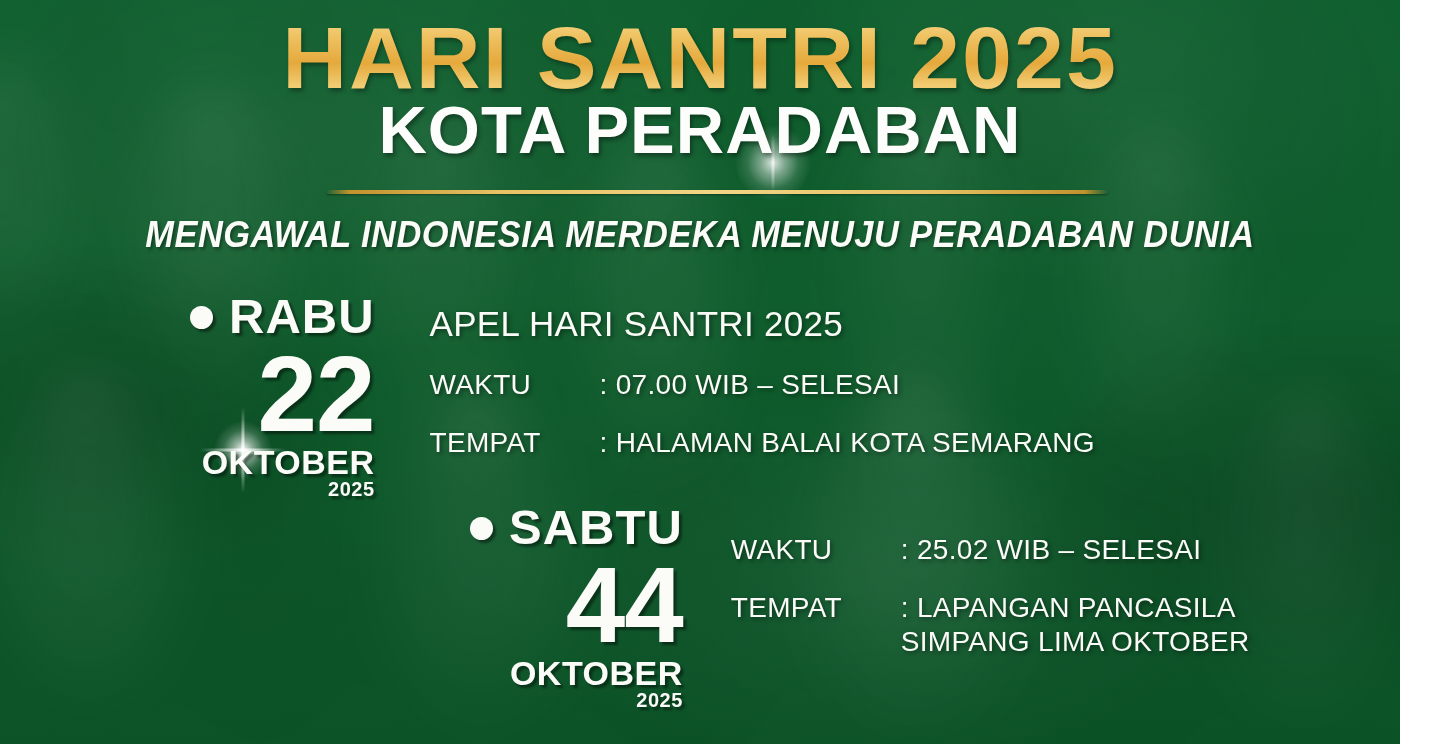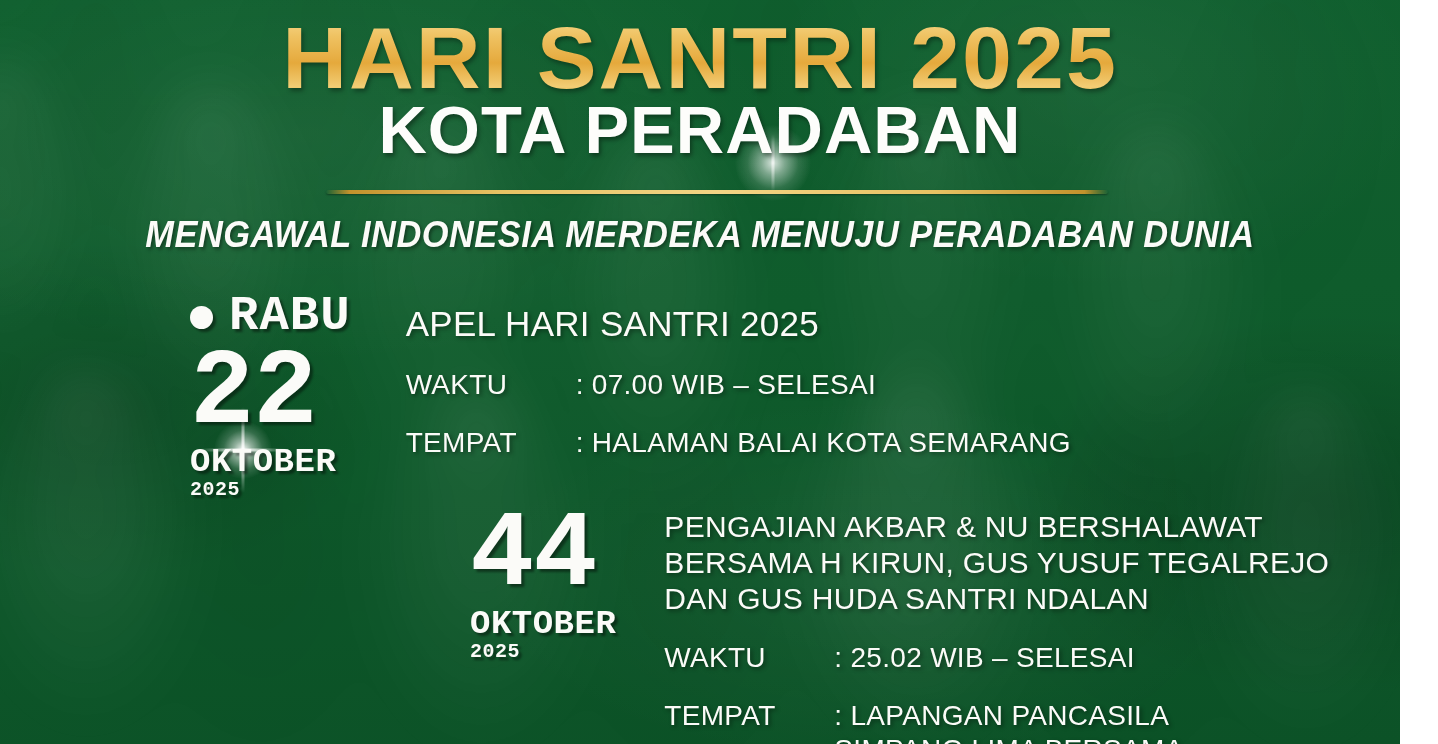--- a/index.html
+++ b/index.html
@@ -96,23 +96,23 @@
   
   .event {
     position:absolute;
     display:flex;
     align-items:flex-start;
   }
   #event-0 { left:190px; top:292px; }
   #event-1 { left:470px; top:503px; }
 
   .date-col {
+    text-align:right;
     color:#fbfbf8;
     filter: drop-shadow(3px 3px 1px rgba(0,0,0,.42));
-    font-family: Liberation Mono, monospace;
   }
   .day-row {
     display:flex; align-items:center; justify-content:flex-end;
     gap:16px;
   }
   .bullet {
     width:23px; height:23px; border-radius:50%;
     background:#fbfbf8;
     flex:0 0 auto;
     margin-top:2px;
@@ -266,35 +266,36 @@
         <div class="meta-row">
           <span class="meta-label">TEMPAT</span>
           <span class="meta-value">: HALAMAN BALAI KOTA SEMARANG</span>
         </div>
       </div>
     </div>
   </div>
 
   <div class="event" id="event-1">
     <div class="date-col">
+      <div class="day-row">
+        <span class="bullet"></span>
+        <span class="day-name">SABTU</span>
+      </div>
       <div class="day-num">44</div>
       <div class="month">OKTOBER</div>
       <div class="year">2025</div>
     </div>
     <div class="info-col">
-      <div class="ev-title">PENGAJIAN AKBAR &amp; NU BERSHALAWAT
-BERSAMA H KIRUN, GUS YUSUF TEGALREJO
-DAN GUS HUDA SANTRI NDALAN</div>
       <div class="meta">
         <div class="meta-row">
           <span class="meta-label">WAKTU</span>
           <span class="meta-value">: 25.02 WIB – SELESAI</span>
         </div>
         <div class="meta-row">
           <span class="meta-label">TEMPAT</span>
           <span class="meta-value">: LAPANGAN PANCASILA
-  SIMPANG LIMA BERSAMA</span>
+  SIMPANG LIMA OKTOBER</span>
         </div>
       </div>
     </div>
   </div>
 
 </div>
 
 </body></html>

